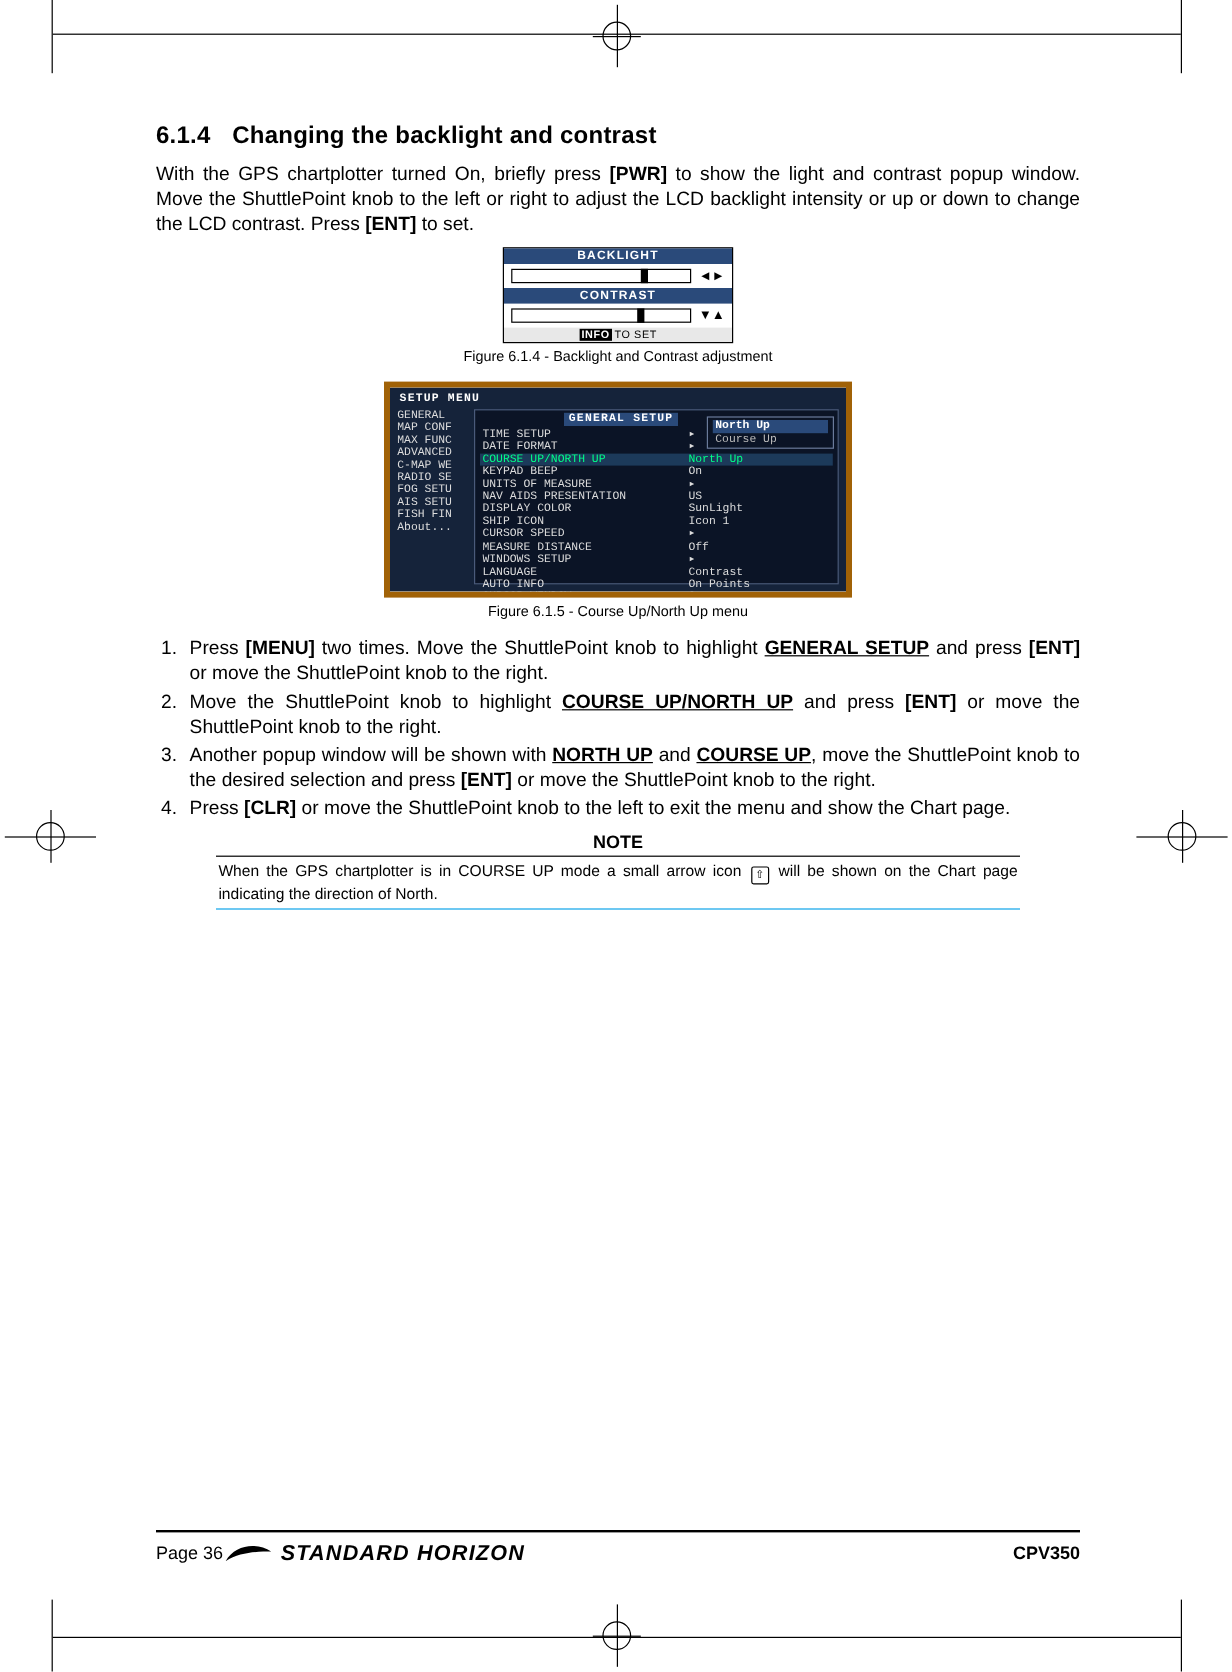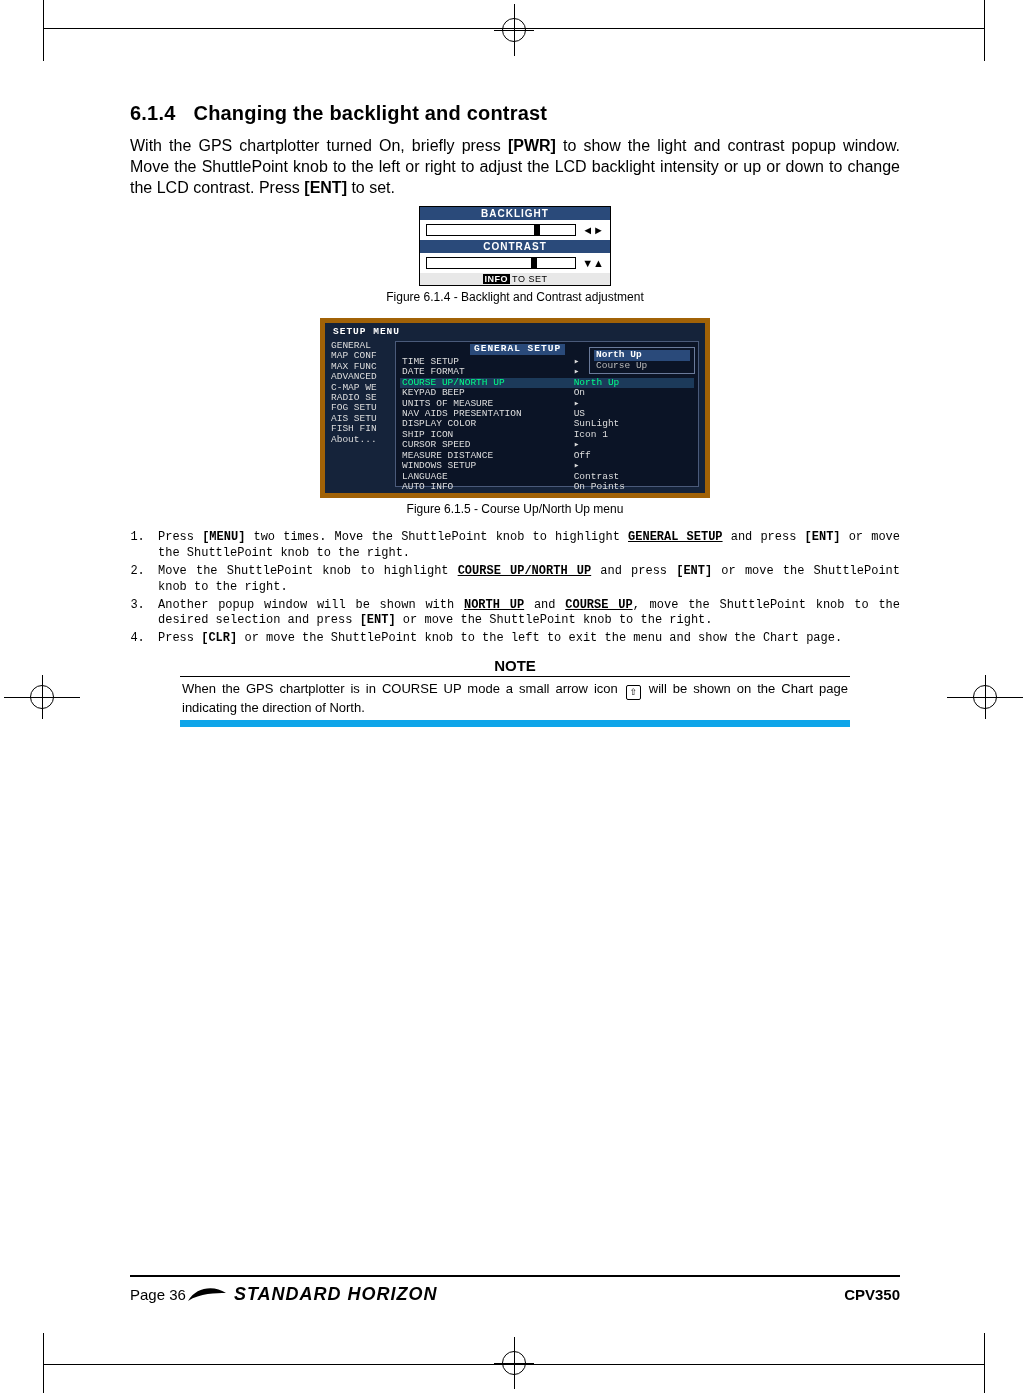--- a/index.html
+++ b/index.html
@@ -278,40 +278,39 @@
     background: #2a4a7a;
     color: #fff;
     font-weight: 700;
   }
 
   ol.steps {
     margin: 6px 0 10px 22px;
     padding: 0;
   }
   ol.steps li {
-    font-size: 12px;
+    font-size: 16px;
     line-height: 1.32;
     margin-bottom: 2px;
     padding-left: 6px;
     text-align: justify;
-    font-family: Liberation Mono, monospace;
   }
 
   .note-block {
     margin: 4px 50px 0 50px;
   }
   .note-title {
     text-align: center;
     font-weight: 900;
     font-size: 15px;
     margin-bottom: 2px;
   }
   .note-body {
     border-top: 1px solid #000;
-    border-bottom: 7px solid #0ea5e9;
+    border-bottom: 1px solid #0ea5e9;
     padding: 4px 2px;
     font-size: 13px;
     line-height: 1.25;
     text-align: justify;
   }
   .north-icon {
     display: inline-block;
     width: 13px;
     height: 13px;
     border: 1px solid #000;

